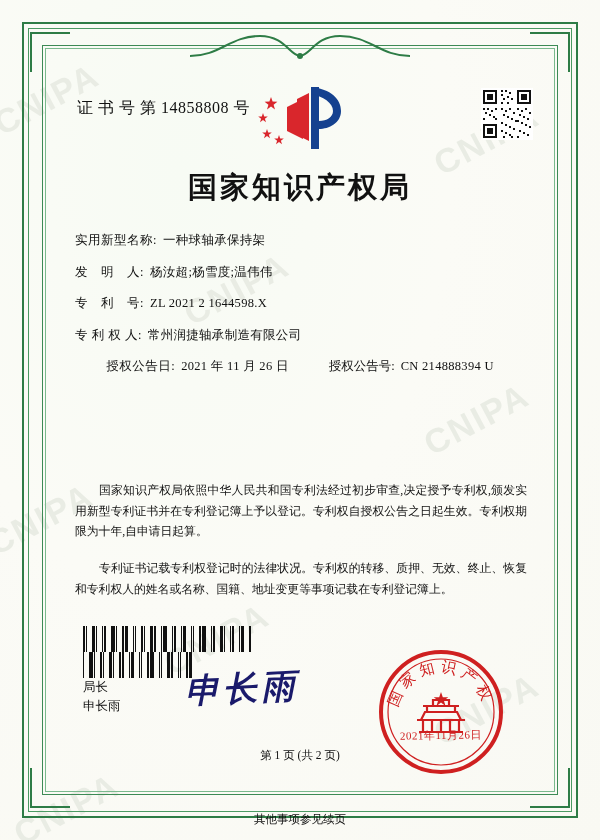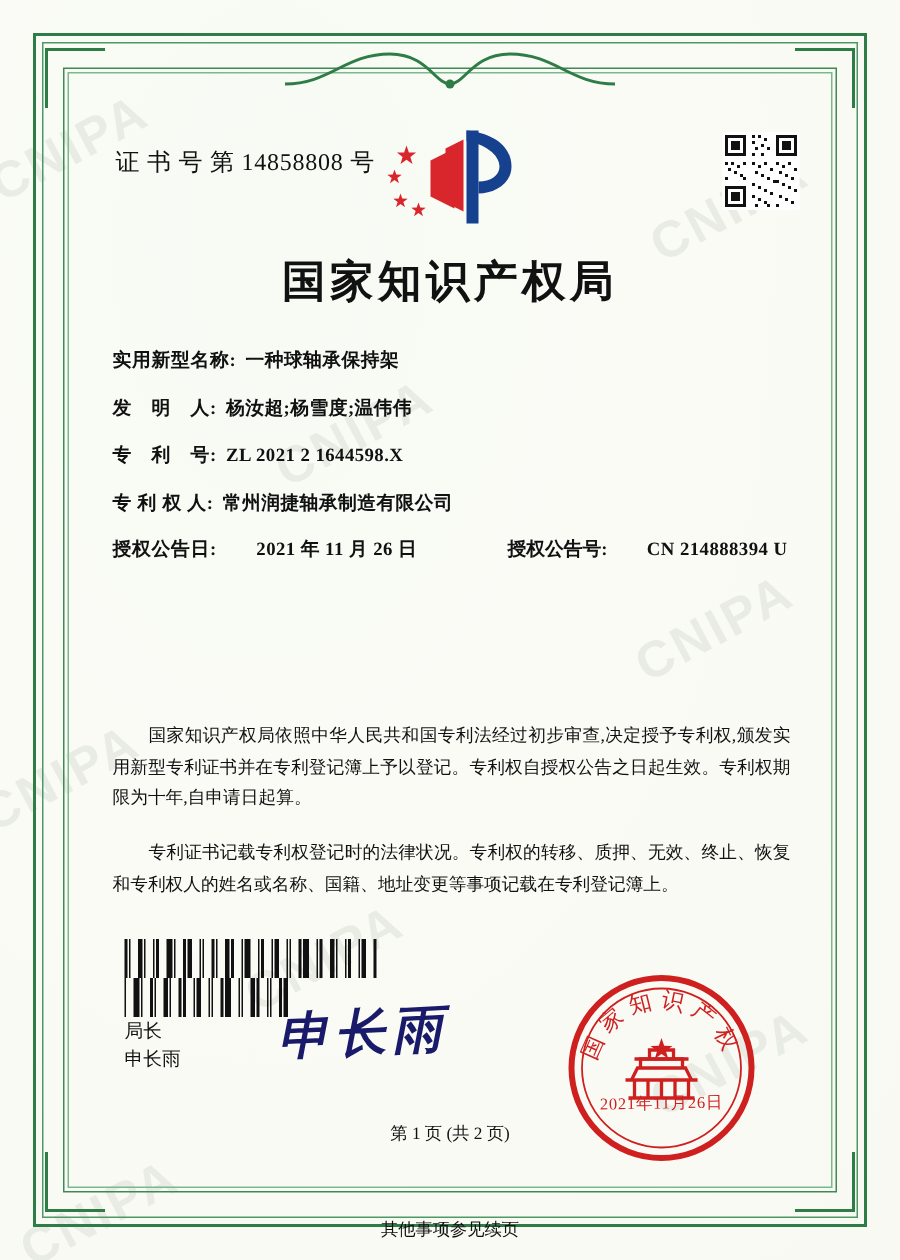--- a/index.html
+++ b/index.html
@@ -129,38 +129,37 @@
     letter-spacing: 3px;
     color: #111;
     font-family: "Liberation Serif", serif;
   }
   .fields {
     position: absolute;
     left: 30px; top: 185px;
     width: 450px;
     font-size: 12.5px;
     color: #111;
-    font-weight: bold;
   }
   .field-row {
     display: flex;
     align-items: baseline;
     margin-bottom: 16.5px;
     line-height: 1.2;
   }
   .field-label {
     white-space: nowrap;
     letter-spacing: 0.5px;
   }
   .field-value {
     margin-left: 6px;
     letter-spacing: 0.3px;
   }
   .field-row.dual {
-    justify-content: space-between;
+    justify-content: center;
   }
   .field-row .second {
     margin-left: 40px;
     white-space: nowrap;
   }
   .para {
     position: absolute;
     left: 30px;
     width: 452px;
     font-size: 11.8px;

